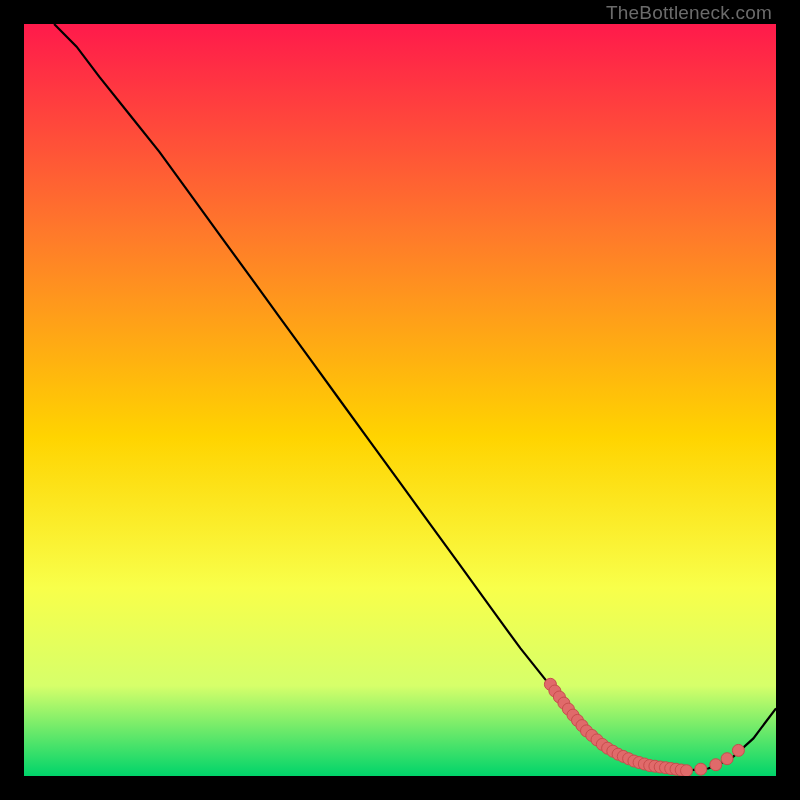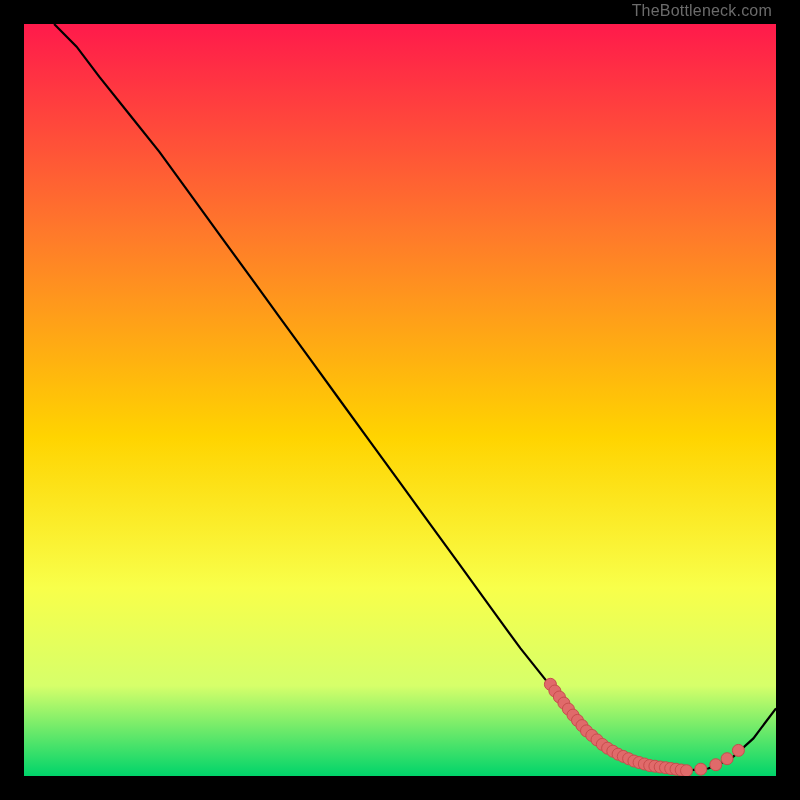--- a/index.html
+++ b/index.html
@@ -17,21 +17,21 @@
     top: 24px;
     width: 752px;
     height: 752px;
     background: #000;
   }
   .watermark {
     position: absolute;
     top: 2px;
     right: 28px;
     color: #6b6b6b;
-    font-size: 16px;
+    font-size: 19px;
     letter-spacing: 0.2px;
     user-select: none;
   }
   svg {
     display: block;
   }
 </style>
 </head>
 <body>
 

